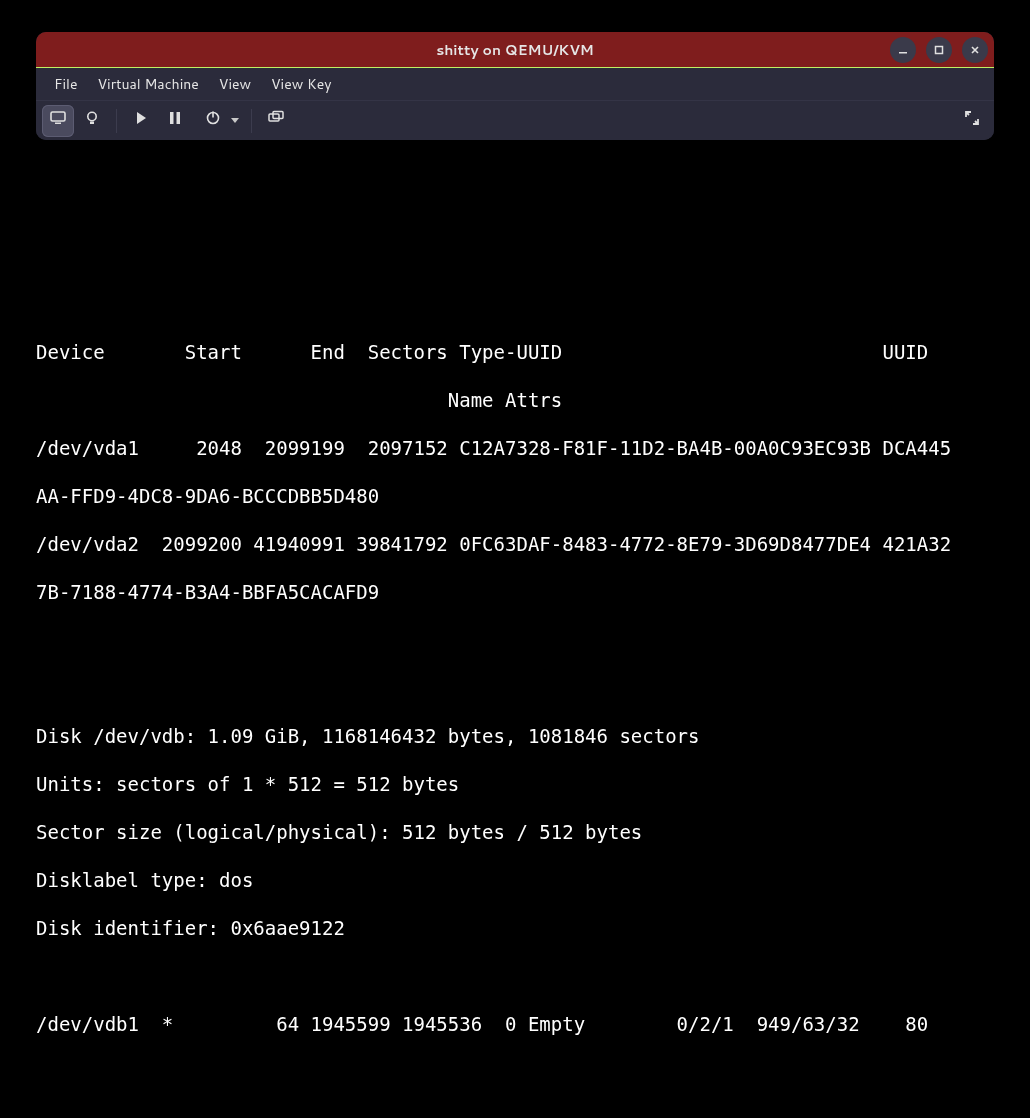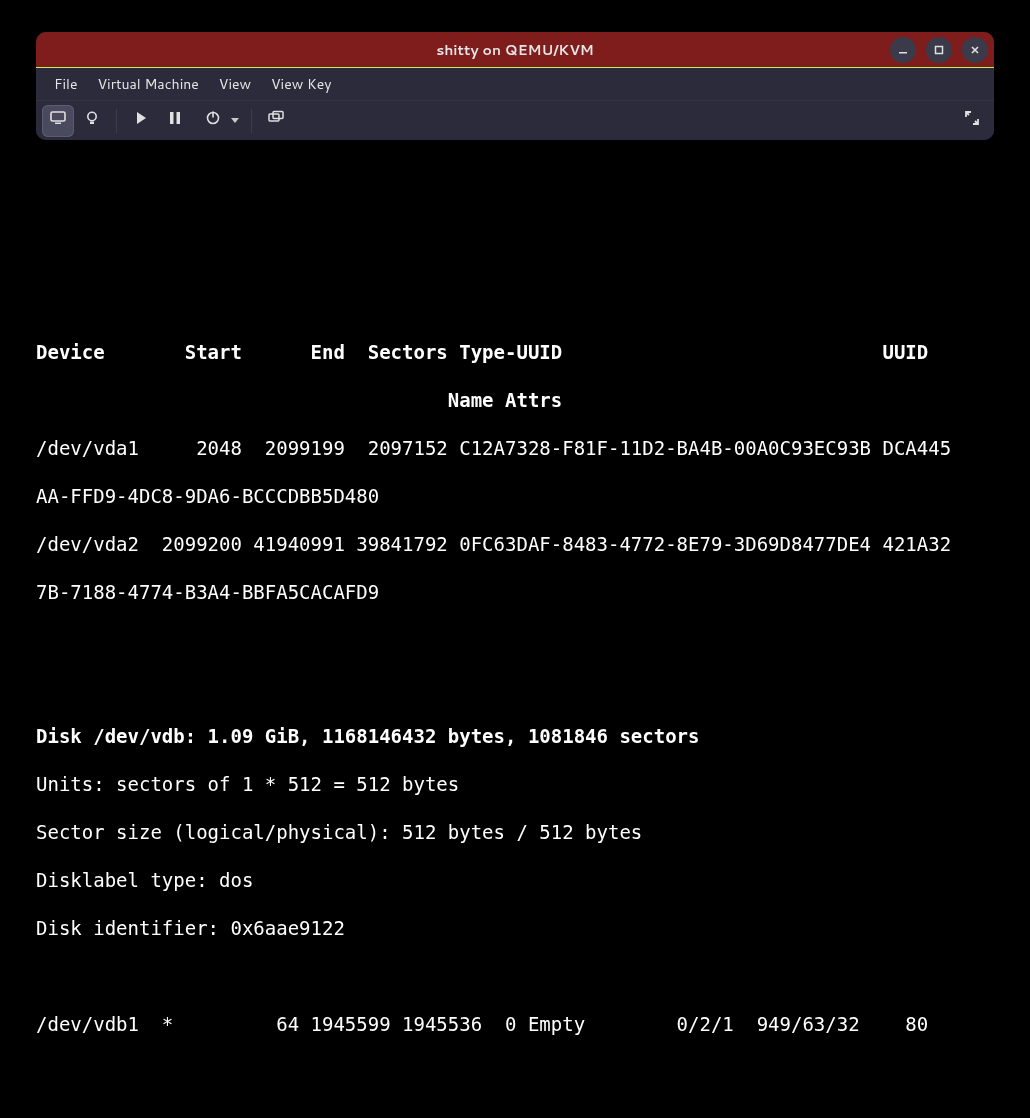--- a/index.html
+++ b/index.html
@@ -116,21 +116,21 @@
     top: 316px;
     left: 36px;
     width: 958px;
     color: #fff;
     font-family: "DejaVu Sans Mono", "Menlo", "Consolas", monospace;
     font-size: 19px;
     line-height: 24px;
     white-space: pre;
     font-weight: 500;
   }
-  .terminal .bold { font-weight: 700; }
+  .terminal .bold { font-weight: 400; }
 </style>
 </head>
 <body>
 
 <div class="window">
   <div class="titlebar">
     <span class="title">shitty on QEMU/KVM</span>
     <div class="win-controls">
       <div class="win-btn">
         <svg viewBox="0 0 12 12">

